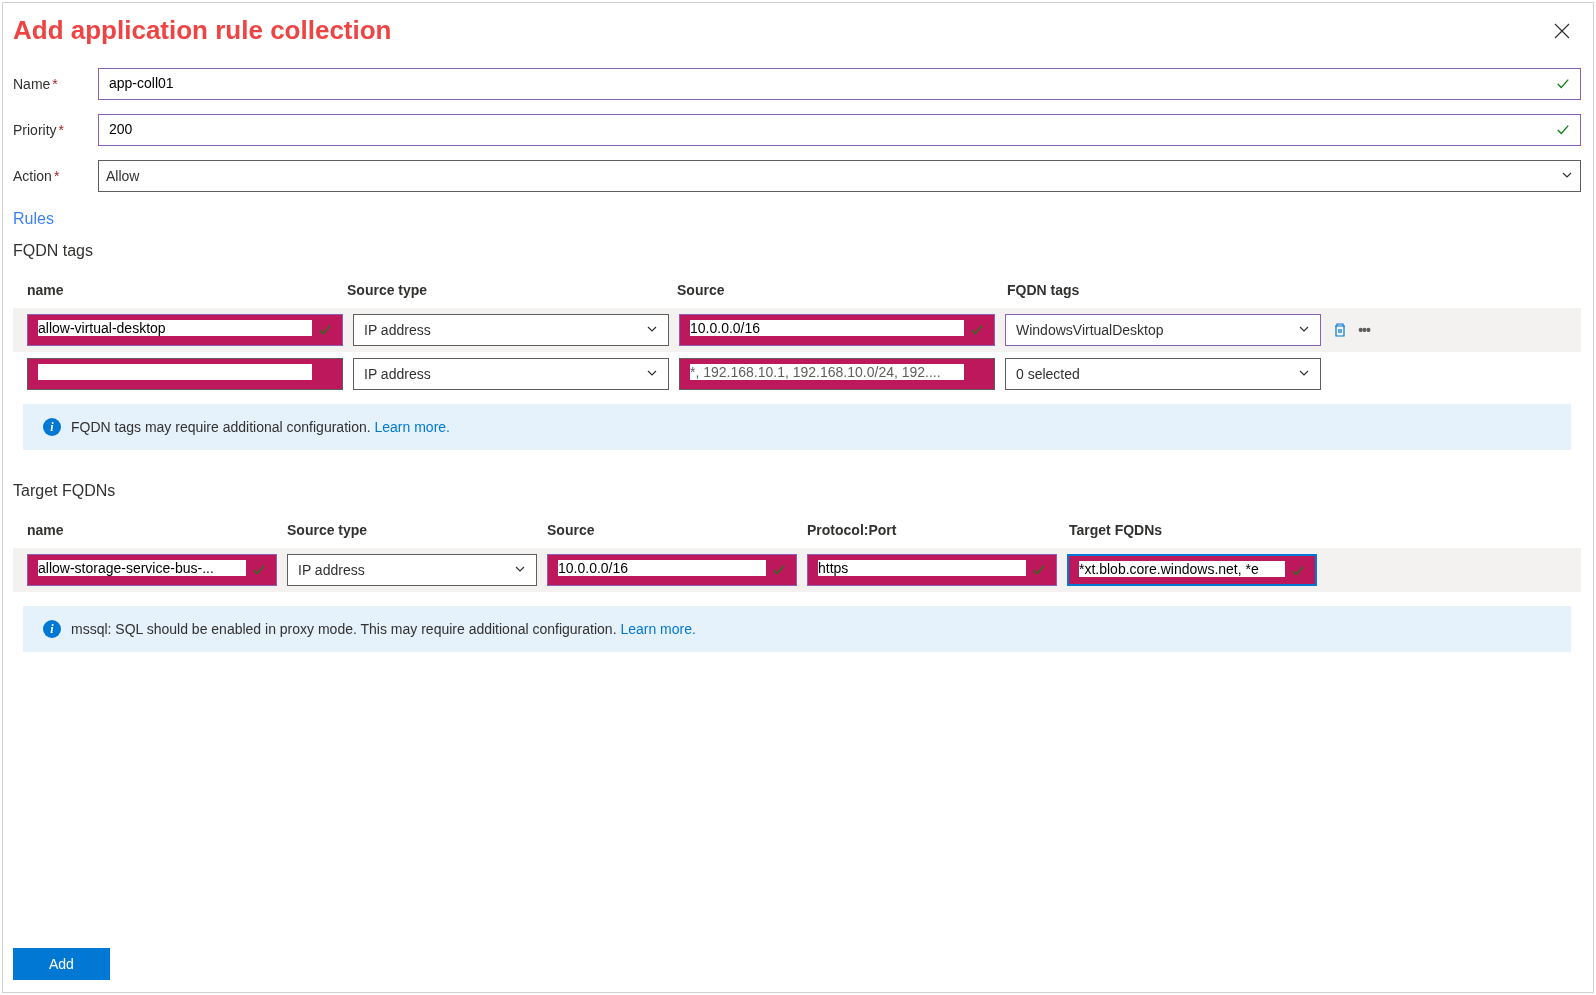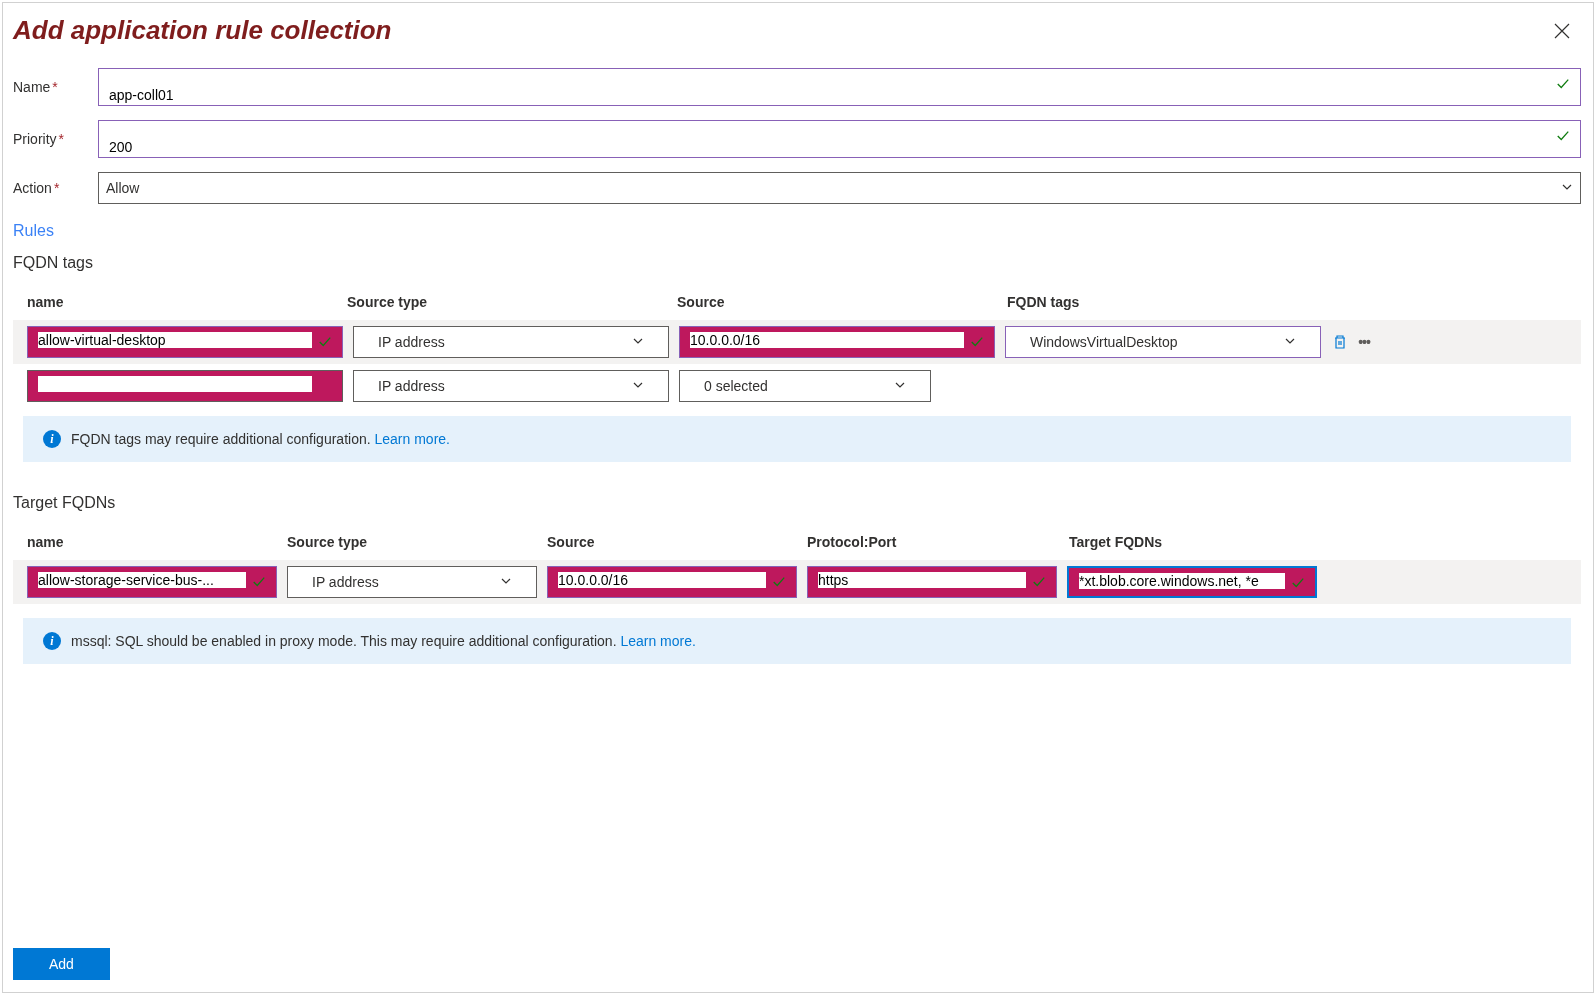--- a/index.html
+++ b/index.html
@@ -21,22 +21,21 @@
     }
     .header {
       display: flex;
       justify-content: space-between;
       align-items: center;
       padding: 12px 16px 12px 10px;
     }
     .header h1 {
       font-size: 26px;
       font-weight: 600;
-      color: #7f1d1d;
-      font-style: italic;
+      color: #ef4444;
     }
     .close-btn {
       font-size: 18px;
       cursor: pointer;
       width: 30px;
       height: 30px;
       display: flex;
       align-items: center;
       justify-content: center;
       color: #323130;
@@ -54,21 +53,21 @@
       font-size: 14px;
       color: #323130;
     }
     .required {
       color: #a4262c;
       margin-left: 2px;
     }
     .form-input {
       flex: 1;
       border: 1px solid #8861b7;
-      padding: 18px 10px;
+      padding: 6px 10px;
       font-size: 14px;
       height: 32px;
       position: relative;
     }
     .form-input input {
       border: none;
       outline: none;
       width: calc(100% - 24px);
       font-size: 14px;
       font-family: inherit;
@@ -153,21 +152,21 @@
       font-size: 14px;
       font-family: inherit;
       text-overflow: ellipsis;
     }
     .cell-input input::placeholder {
       color: #605e5c;
     }
     .cell-select {
       border: 1px solid #605e5c;
       background: #fff;
-      padding: 5px 24px;
+      padding: 5px 10px;
       height: 32px;
       font-size: 14px;
       display: flex;
       justify-content: space-between;
       align-items: center;
       cursor: pointer;
     }
     .cell-select .chevron-small {
       font-size: 12px;
     }
@@ -353,21 +352,24 @@
       <div class="table-row nobg">
         <div class="cell-input default-border" style="width: 316px;">
           <input type="text" style="">
         </div>
         <div class="cell-select" style="width: 316px;">
           <span>IP address</span>
           <span class="chevron-small"><svg width="12" height="12" viewBox="0 0 12 12">
                 <path d="M2 4 L6 8 L10 4" stroke="#323130" stroke-width="1.2" fill="none"></path>
               </svg></span>
         </div>
-        <div class="cell-select" style="width: 252px;">
+        <div class="cell-input default-border" style="width: 316px;">
+          <input type="text" placeholder="*, 192.168.10.1, 192.168.10.0/24, 192...." style="">
+        </div>
+        <div class="cell-select" style="width: 316px;">
           <span>0 selected</span>
           <span class="chevron-small"><svg width="12" height="12" viewBox="0 0 12 12">
                 <path d="M2 4 L6 8 L10 4" stroke="#323130" stroke-width="1.2" fill="none"></path>
               </svg></span>
         </div>
       </div>
     </div>
 
     <div class="info-banner">
       <div class="info-icon">i</div>

